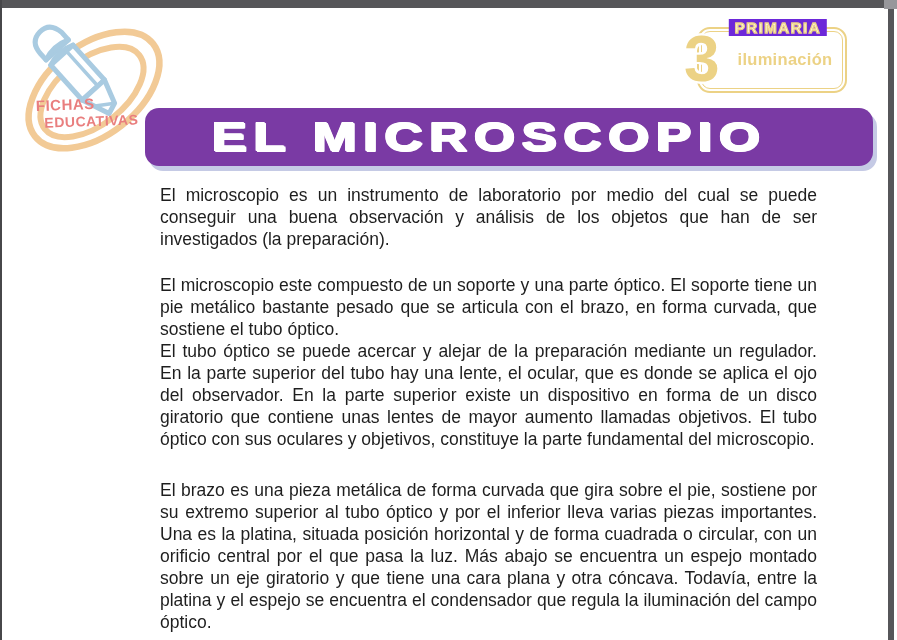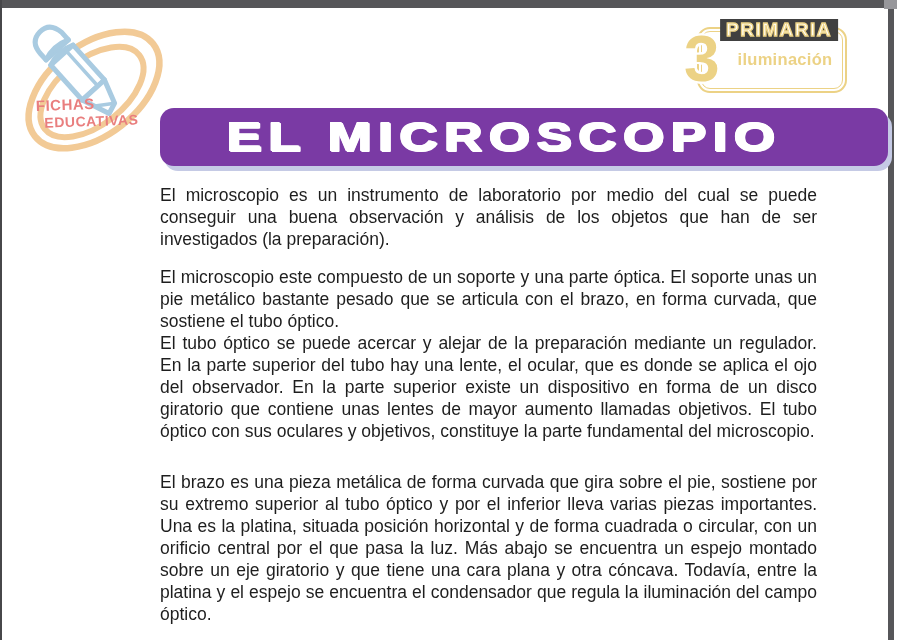--- a/index.html
+++ b/index.html
@@ -16,47 +16,47 @@
 
   
   .logo { position:absolute; left:5px; top:10px; width:175px; height:140px; overflow:visible; }
   .logo text { font-family:"Liberation Sans", sans-serif; font-weight:bold; fill:var(--brand-pink); }
 
   
   .badge { position:absolute; left:697px; top:27px; width:150px; height:66px;
            border:2.5px solid var(--badge-yellow); border-radius:13px; background:#ffffff; }
   .badge-inner { position:absolute; inset:2px; border:1.6px solid var(--badge-yellow); border-radius:9px; }
   .badge-level { position:absolute; top:-10px; left:50%; transform:translateX(-44%);
-           background:#404040; padding:0 6px; white-space:nowrap;
-           font-weight:bold; font-size:19px; letter-spacing:1.5px;
+           background:#6d28d9; padding:0 6px; white-space:nowrap;
+           font-weight:bold; font-size:15px; letter-spacing:1.5px;
            color:#fffdf2; -webkit-text-stroke:1.3px var(--badge-yellow);
            text-shadow:0 0 1px var(--badge-yellow); }
   .badge-grade { position:absolute; left:-15px; top:0px; font-size:64px; line-height:0.95;
            font-weight:900; color:var(--badge-yellow);
            text-shadow:-2px -2px 0 #fff, 2px -2px 0 #fff, -2px 2px 0 #fff, 2px 2px 0 #fff,
                         0 -2px 0 #fff, 0 2px 0 #fff, -2px 0 0 #fff, 2px 0 0 #fff; }
   .badge-subject { position:absolute; left:32px; right:6px; top:50%; transform:translateY(-54%);
            text-align:center; font-weight:bold; font-size:16.5px; letter-spacing:0.3px;
            color:var(--badge-yellow); white-space:nowrap; }
 
   
-  .title-banner { position:absolute; left:160px; top:108px; width:728px; height:58px;
+  .title-banner { position:absolute; left:145px; top:108px; width:728px; height:58px;
            background:var(--banner-purple); border-radius:14px;
            box-shadow:4px 5px 0 var(--banner-shadow);
            display:flex; align-items:center; justify-content:center; }
   .title-text { color:#ffffff; font-weight:900; font-size:40px; letter-spacing:5px;
            white-space:nowrap; transform:translateX(-20px) scaleX(1.32);
            text-shadow:1px 0 0 #fff, -1px 0 0 #fff, 0 1px 0 #fff, 0 -1px 0 #fff,
                        1px 1px 0 #fff, -1px -1px 0 #fff; }
 
   
   .doc-text { position:absolute; left:160px; top:184px; width:657px;
            color:var(--text-color); font-size:17.5px; line-height:22px; text-align:justify; }
   .doc-text p { margin:0; }
-  .doc-text p.gap-after { margin-bottom:16px; }
+  .doc-text p.gap-after { margin-bottom:24px; }
   .doc-text p.gap-after-sm { margin-bottom:29px; }
 </style>
 </head>
 <body>
 
 <div class="page">
 
   <div class="frame-top"></div>
   <div class="frame-corner"></div>
   <div class="frame-left"></div>
@@ -88,18 +88,18 @@
     <div class="badge-grade">3</div>
     <div class="badge-subject">iluminación</div>
   </div>
 
   <div class="title-banner">
     <span class="title-text">EL MICROSCOPIO</span>
   </div>
 
   <div class="doc-text">
     <p class="gap-after">El microscopio es un instrumento de laboratorio por medio del cual se puede conseguir una buena observación y análisis de los objetos que han de ser investigados (la preparación).</p>
-    <p>El microscopio este compuesto de un soporte y una parte óptica. El soporte unas un pie metálico bastante pesado que se articula con el brazo, en forma curvada, que sostiene el tubo óptico.</p>
+    <p>El microscopio este compuesto de un soporte y una parte óptico. El soporte tiene un pie metálico bastante pesado que se articula con el brazo, en forma curvada, que sostiene el tubo óptico.</p>
     <p class="gap-after-sm">El tubo óptico se puede acercar y alejar de la preparación mediante un regulador. En la parte superior del tubo hay una lente, el ocular, que es donde se aplica el ojo del observador. En la parte superior existe un dispositivo en forma de un disco giratorio que contiene unas lentes de mayor aumento llamadas objetivos. El tubo óptico con sus oculares y objetivos, constituye la parte fundamental del microscopio.</p>
     <p>El brazo es una pieza metálica de forma curvada que gira sobre el pie, sostiene por su extremo superior al tubo óptico y por el inferior lleva varias piezas importantes. Una es la platina, situada posición horizontal y de forma cuadrada o circular, con un orificio central por el que pasa la luz. Más abajo se encuentra un espejo montado sobre un eje giratorio y que tiene una cara plana y otra cóncava. Todavía, entre la platina y el espejo se encuentra el condensador que regula la iluminación del campo óptico.</p>
   </div>
 
 </div>
 
 </body></html>

